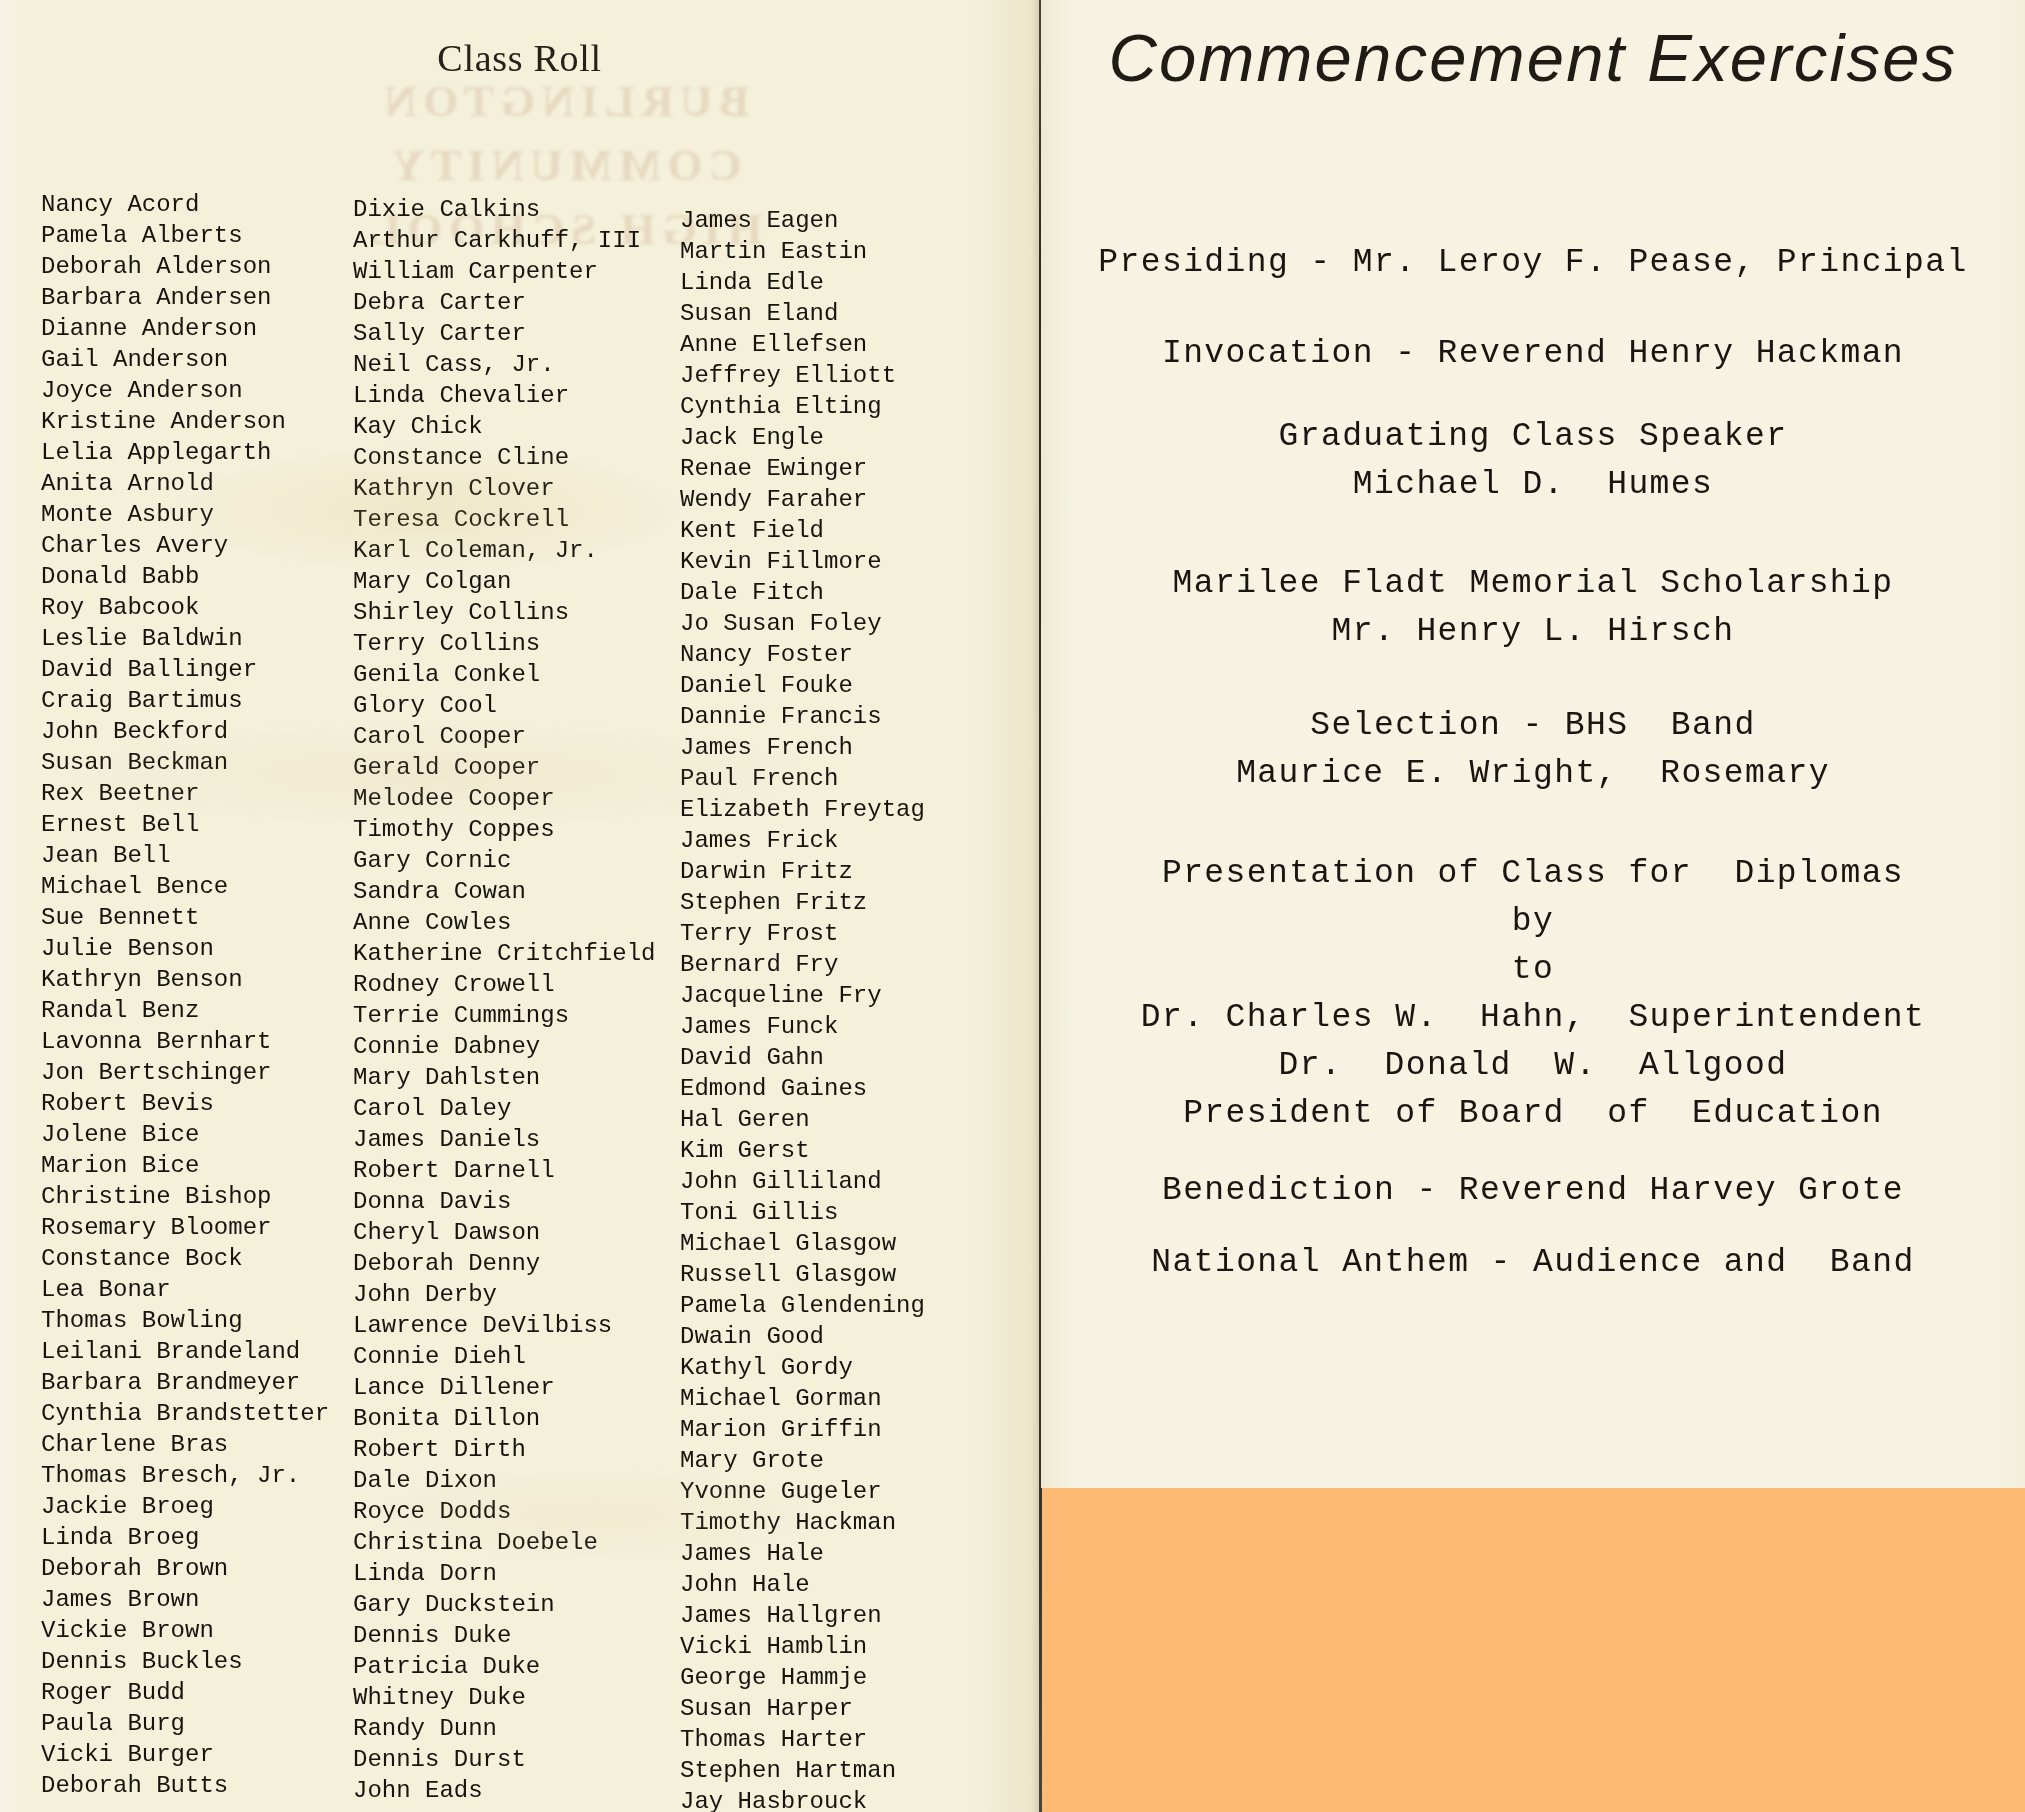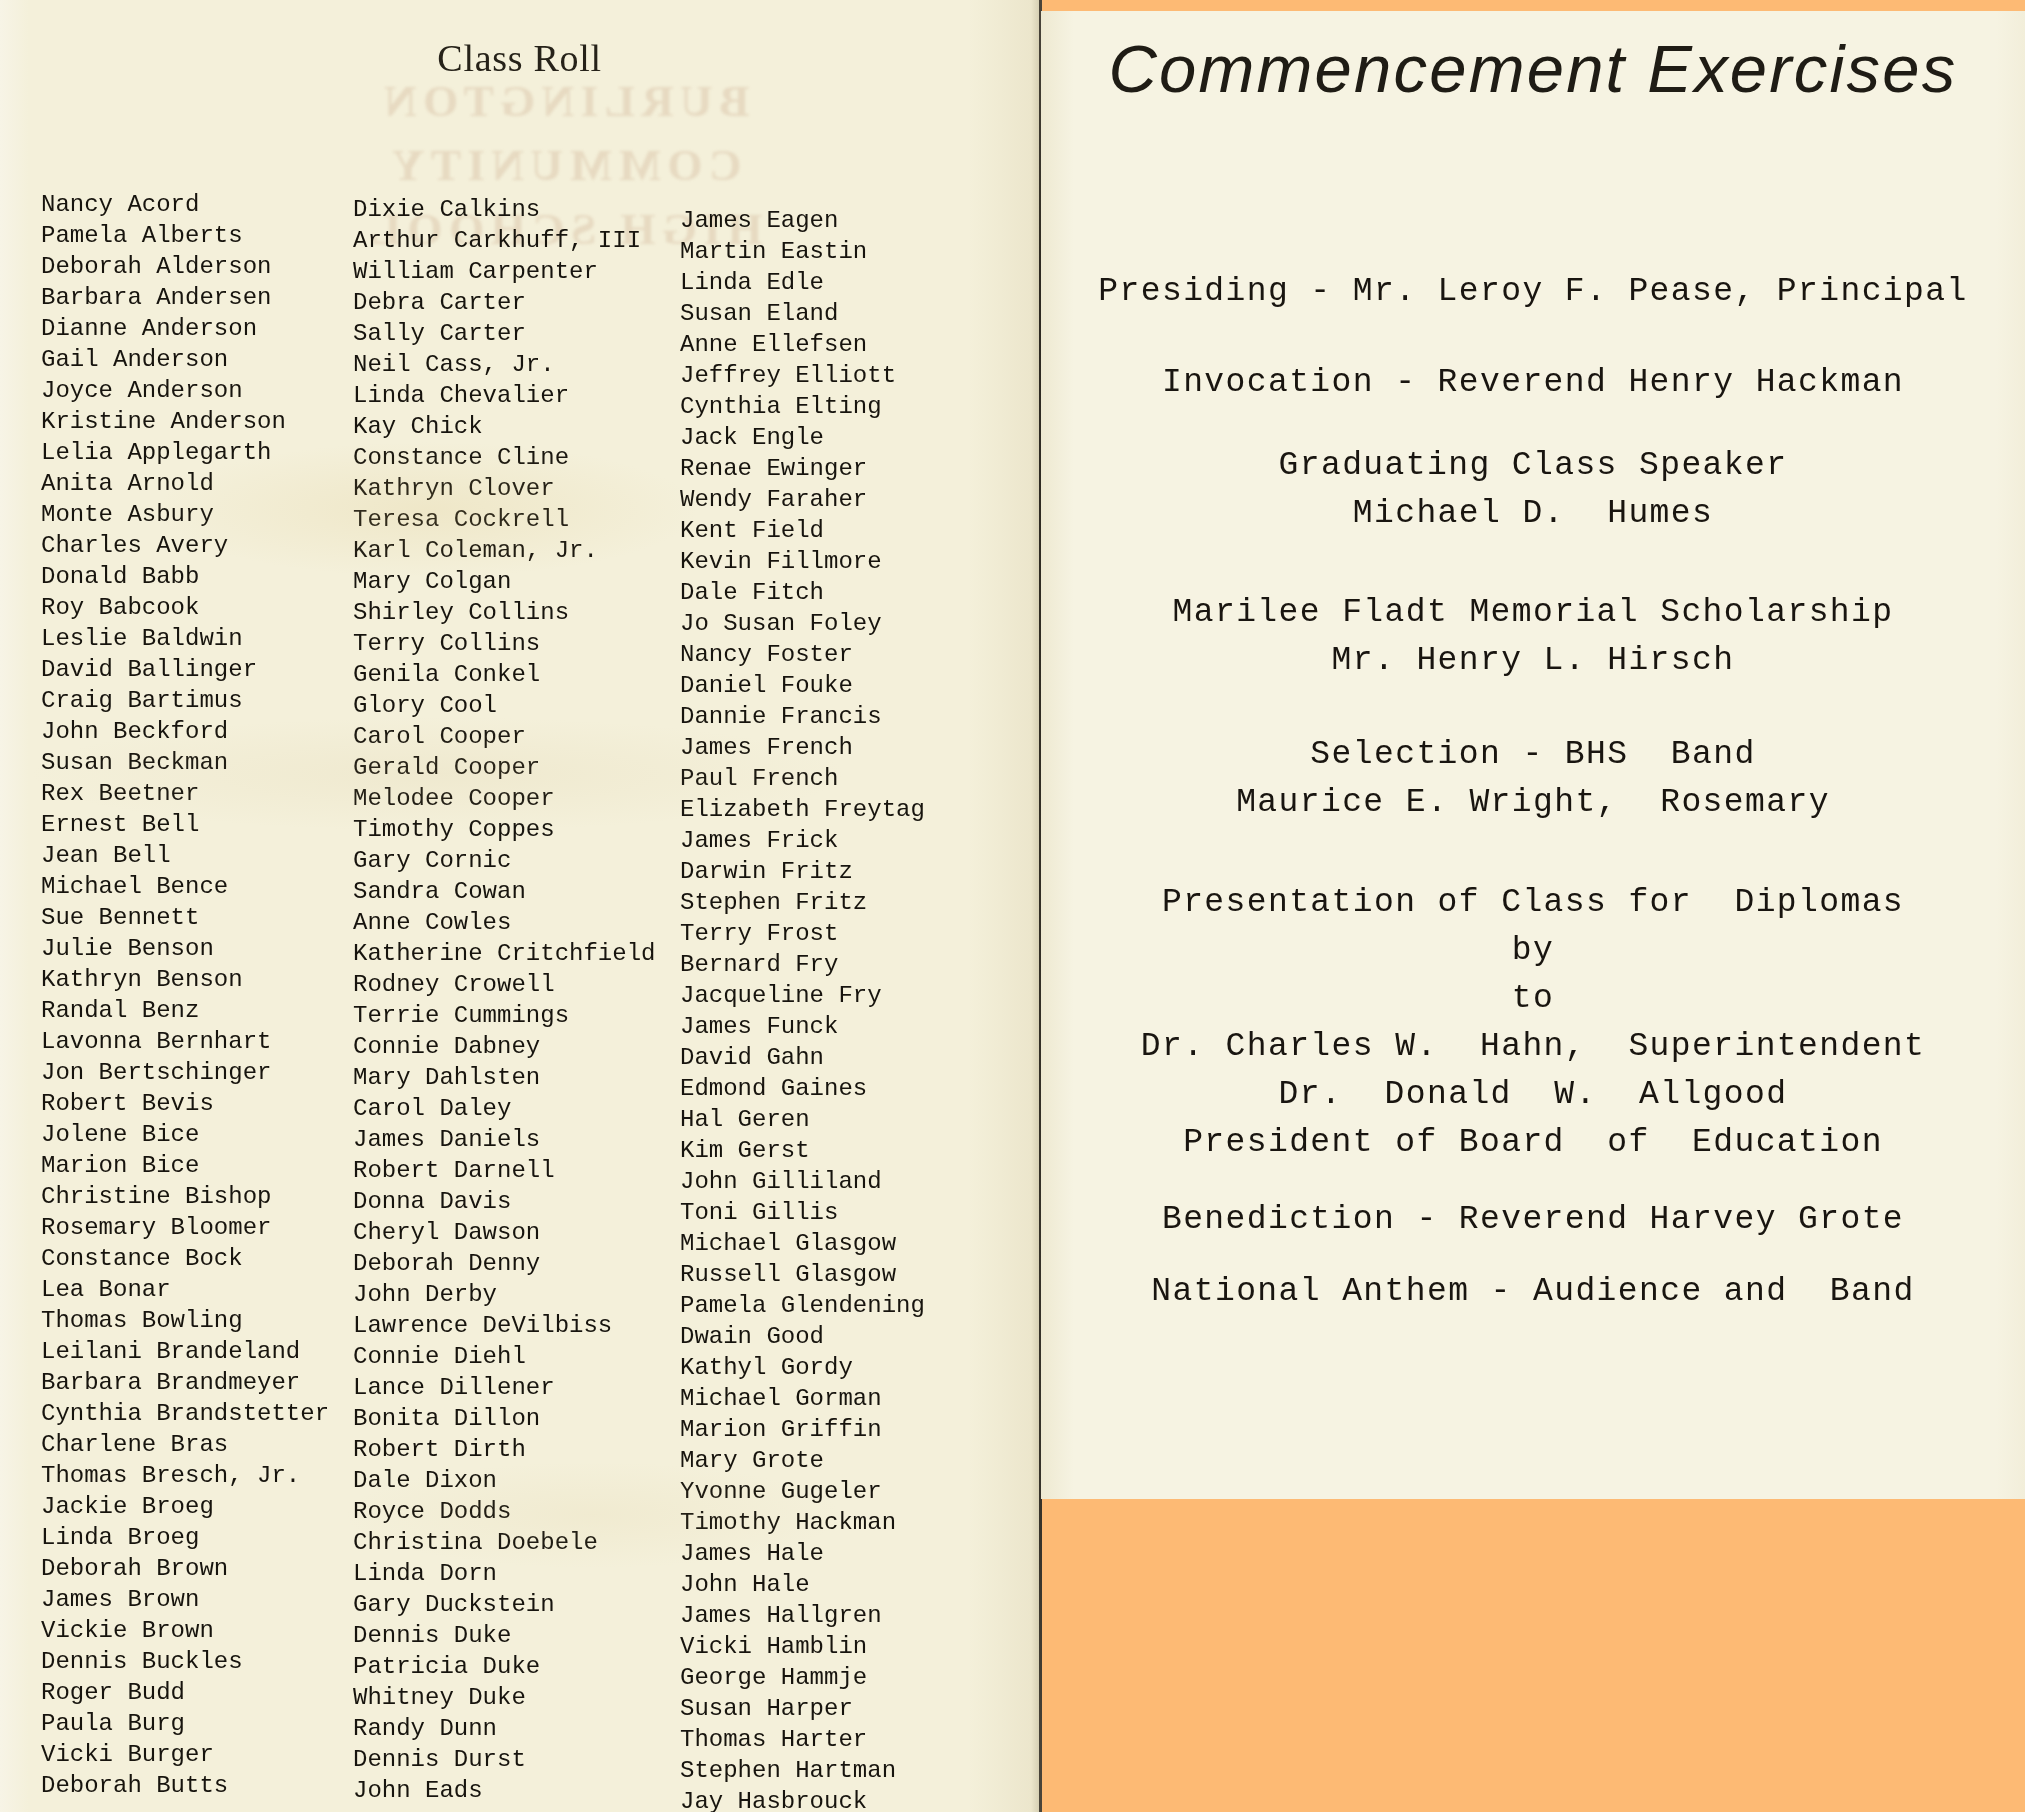--- a/index.html
+++ b/index.html
@@ -33,21 +33,21 @@
         background:radial-gradient(ellipse at center, rgba(215,190,118,0.18), rgba(215,190,118,0) 70%); }
   .s2 { left:22px;  top:716px;  width:832px; height:116px;
         background:radial-gradient(ellipse at center, rgba(205,184,128,0.12), rgba(205,184,128,0) 70%); }
   .s3 { left:340px; top:1461px; width:506px;  height:108px;
         background:radial-gradient(ellipse at center, rgba(210,188,126,0.10), rgba(210,188,126,0) 70%); }
   
   #gutter { position:absolute; left:1039px; top:0; width:2.9px; height:1812px;
             background:linear-gradient(180deg,#4a453a,#2e2a21 15%,#37332a 85%,#4a453a); }
   
   #right-page {
-    position:absolute; left:1041px; top:11px; width:984px; height:1488px;
+    position:absolute; left:1041px; top:0; width:984px; height:1488px;
     background:linear-gradient(90deg,#eee9d1 0px,#f6f3e2 33px,#f6f3e2 955px,#f2eeda 984px);
   }
   #commencement-title {
     position:absolute; top:19px; left:0; width:100%; margin:0;
     text-align:center; font-family:"Liberation Sans", sans-serif;
     font-style:italic; font-weight:400; font-size:67px; letter-spacing:2.2px; color:#1f1c15;
   }
   #program {
     position:absolute; top:217px; left:11px; width:962px;
     text-align:center; font-size:33px; letter-spacing:1.4px; color:#191510;
@@ -71,21 +71,21 @@
     <div class="stain s1"></div>
     <div class="stain s2"></div>
     <div class="stain s3"></div>
   </section>
 
   <div id="gutter"></div>
 
   <section id="right-page">
     <h1 id="commencement-title">Commencement Exercises</h1>
     <div id="program">
-        <div class="pblock" style="margin-top: 40px;">
+        <div class="pblock" style="margin-top: 22px;">
           <div class="pline">Presiding - Mr. Leroy F. Pease, Principal</div>
         </div>
         <div class="pblock" style="margin-top: 43px;">
           <div class="pline">Invocation - Reverend Henry Hackman</div>
         </div>
         <div class="pblock" style="margin-top: 35px;">
           <div class="pline">Graduating Class Speaker</div>
           <div class="pline">Michael D.  Humes</div>
         </div>
         <div class="pblock" style="margin-top: 51px;">

